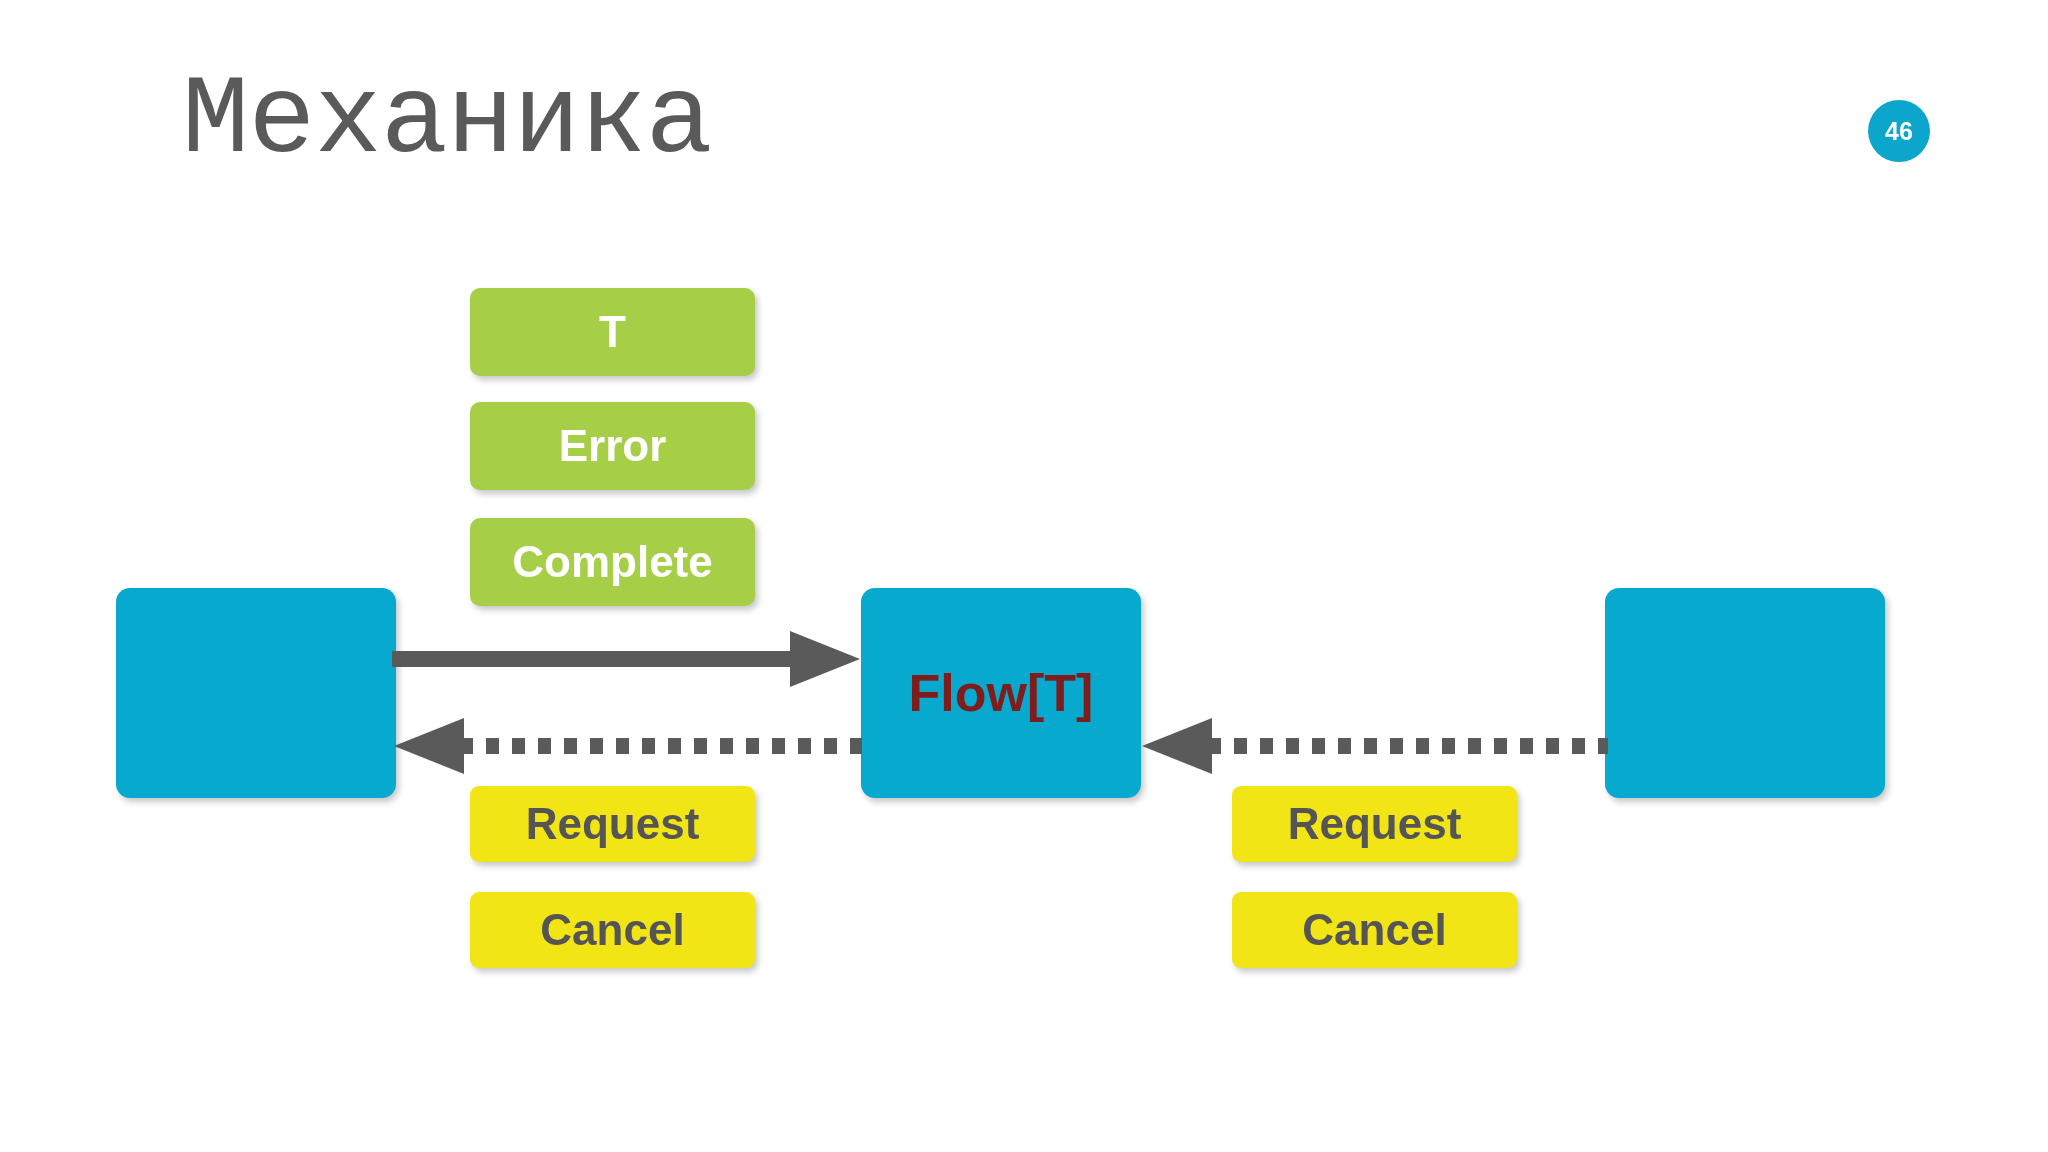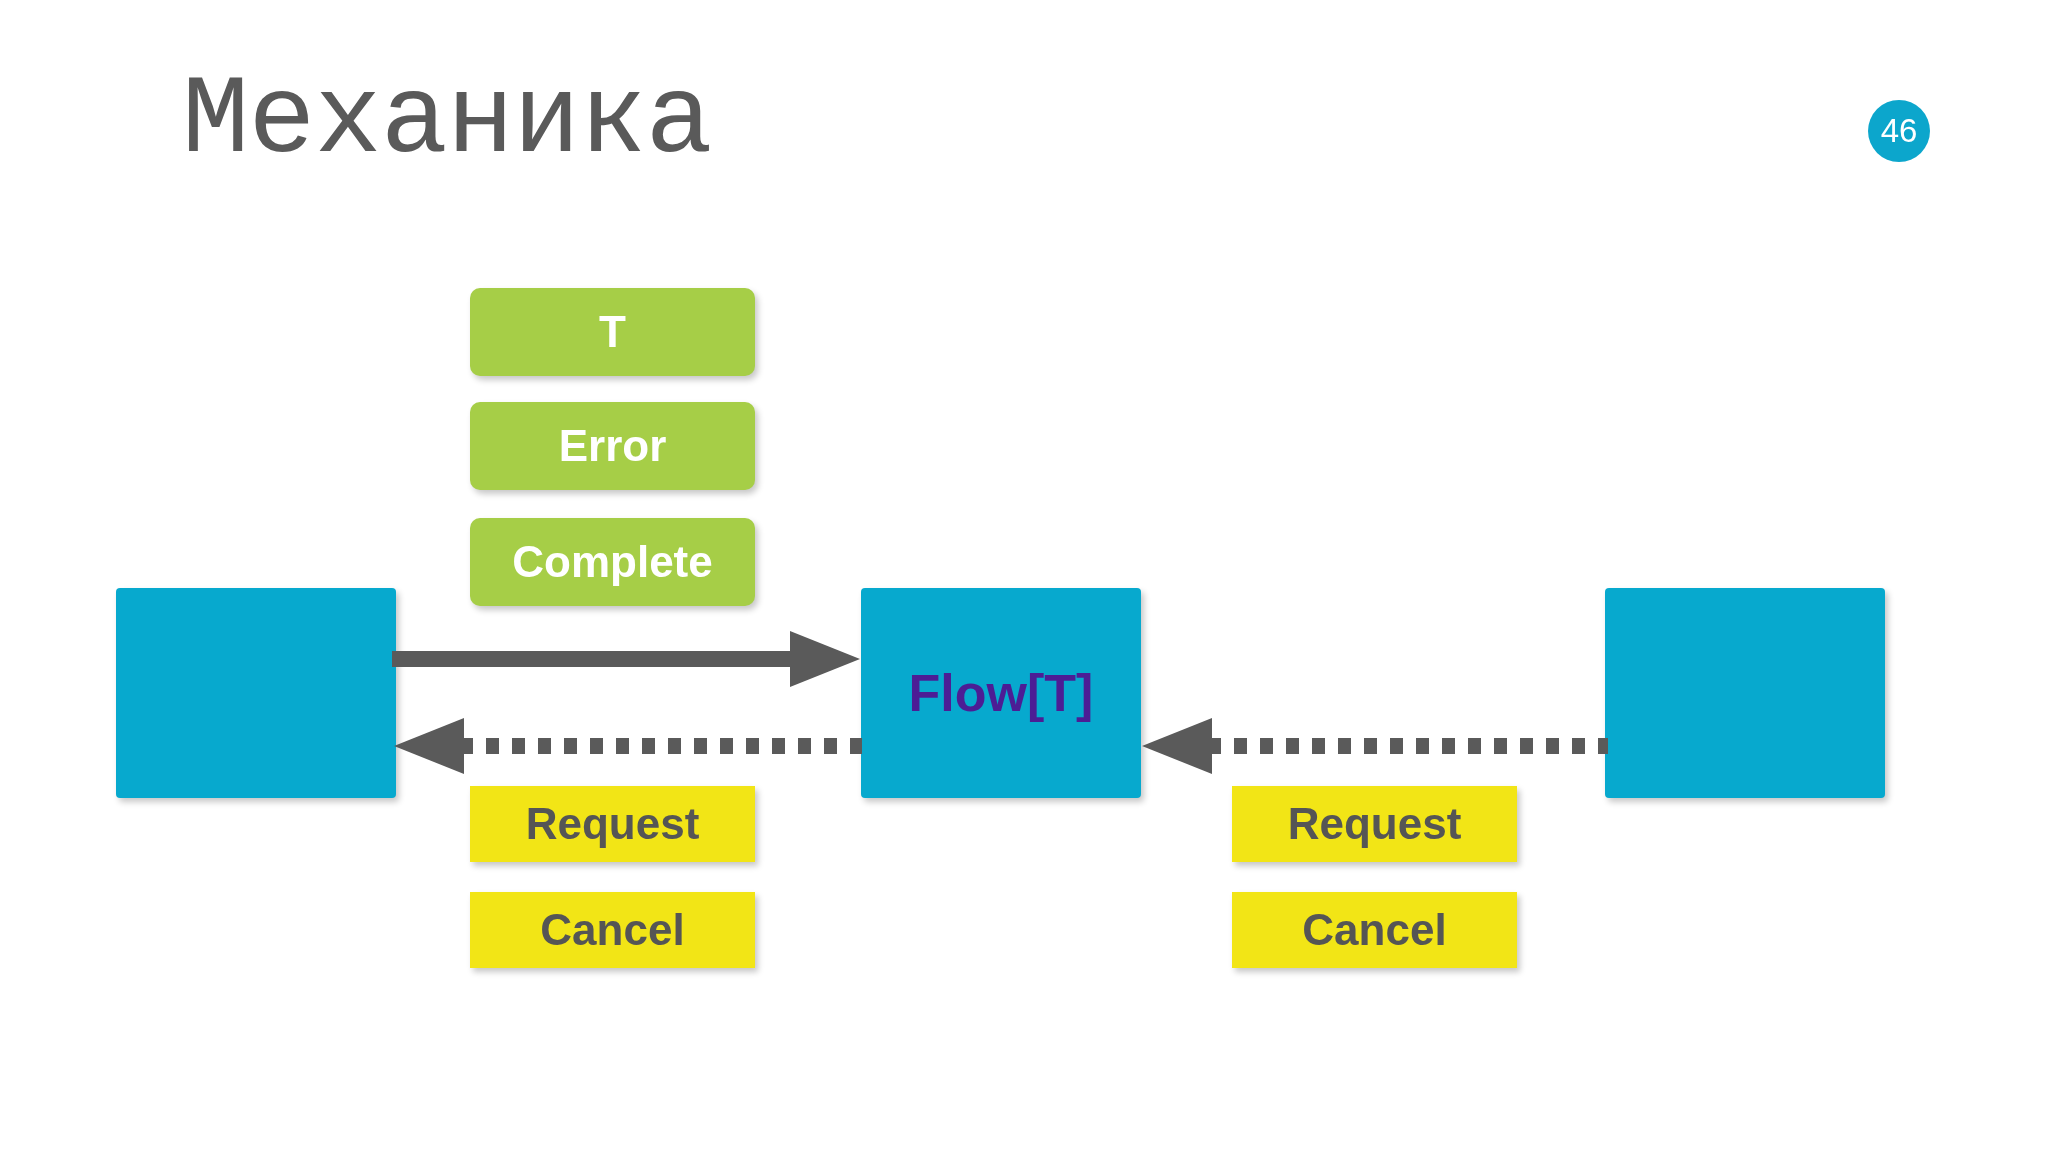--- a/index.html
+++ b/index.html
@@ -38,22 +38,22 @@
     left: 1868px;
     top: 100px;
     width: 62px;
     height: 62px;
     border-radius: 50%;
     background: #0ca6cc;
     color: #ffffff;
     display: flex;
     align-items: center;
     justify-content: center;
-    font-size: 33px;
-    font-weight: 400;
+    font-size: 25px;
+    font-weight: 700;
   }
 
   
   .node {
     position: absolute;
     display: flex;
     align-items: center;
     justify-content: center;
     box-sizing: border-box;
     box-shadow: 3px 4px 6px rgba(0,0,0,0.22);
@@ -61,28 +61,28 @@
   .node-green {
     background: #a6ce47;
     color: #ffffff;
     border-radius: 10px;
     font-weight: bold;
     font-size: 44px;
   }
   .node-yellow {
     background: #f2e516;
     color: #555555;
-    border-radius: 0;
+    border-radius: 9px;
     font-weight: bold;
     font-size: 44px;
   }
   .node-teal {
     background: #07a9ce;
-    color: #4c1d95;
-    border-radius: 4px;
+    color: #7f1d1d;
+    border-radius: 14px;
     font-weight: bold;
     font-size: 52px;
   }
 
   
   .arrow {
     position: absolute;
   }
   .arrow svg {
     display: block;

